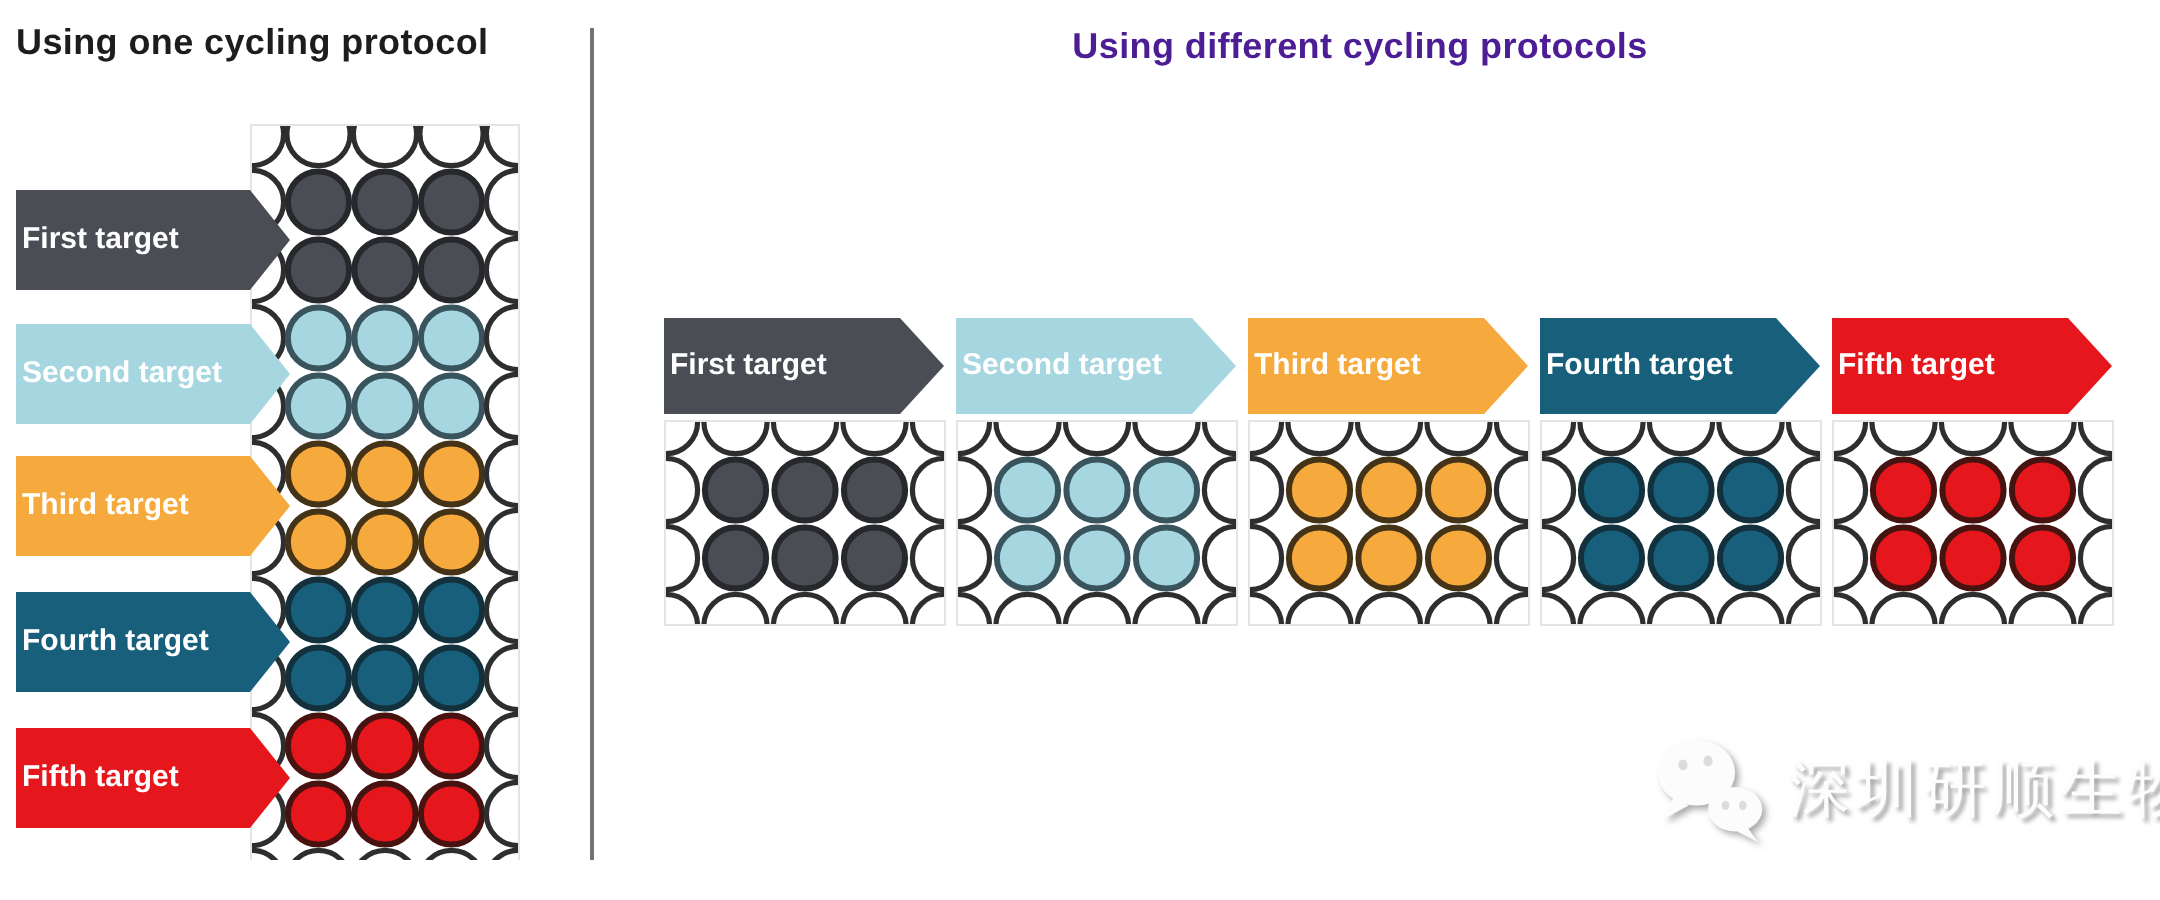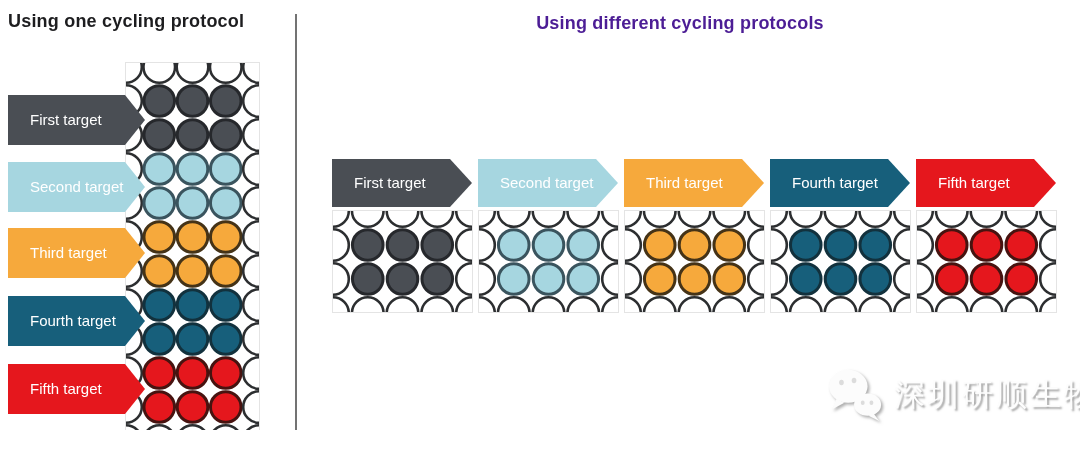--- a/index.html
+++ b/index.html
@@ -19,23 +19,23 @@
   #title-left{left:8px;top:11px;}
   #title-right{left:295px;top:13px;width:770px;text-align:center;}
   .divider{
     position:absolute;
     left:295px;top:14px;
     width:2px;height:422px;
   }
   .arrow{
     position:absolute;
     font-size:15px;
-    font-weight:normal;
+    font-weight:bold;
     white-space:nowrap;
-    padding-left:22px;
+    padding-left:3px;
     box-sizing:border-box;
   }
   .arrow span{display:inline-block;}
   .grid-svg{position:absolute;background:#fff;}
   .watermark{
     position:absolute;
     left:826px;top:366px;
     display:flex;align-items:center;
     pointer-events:none;
   }

